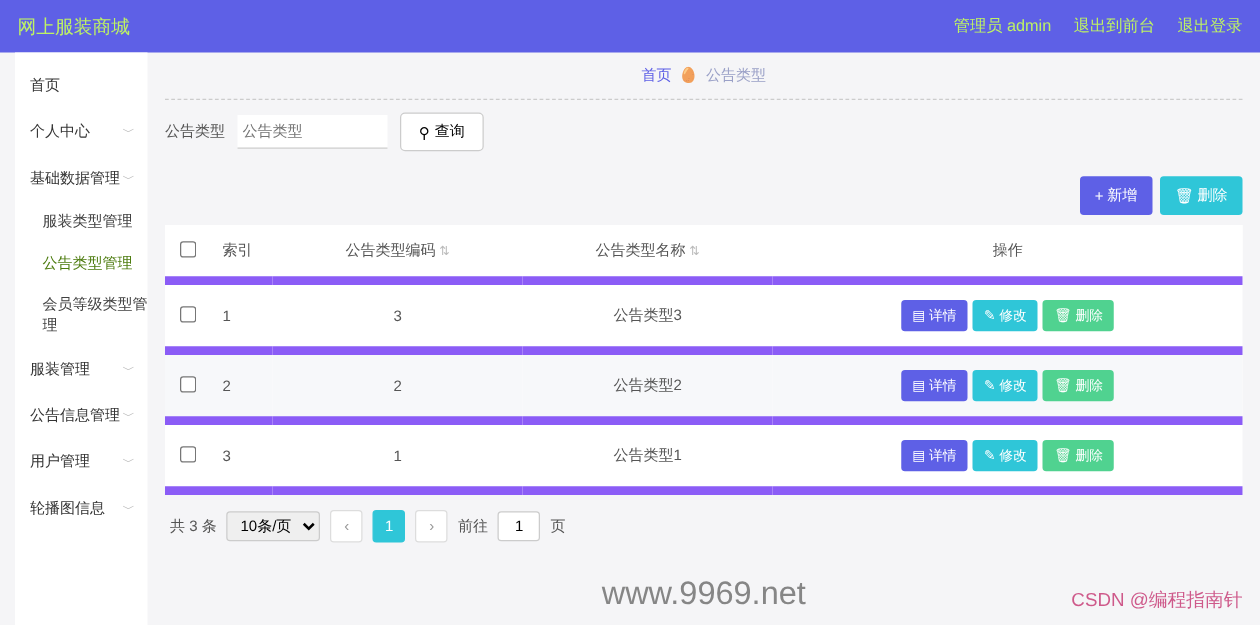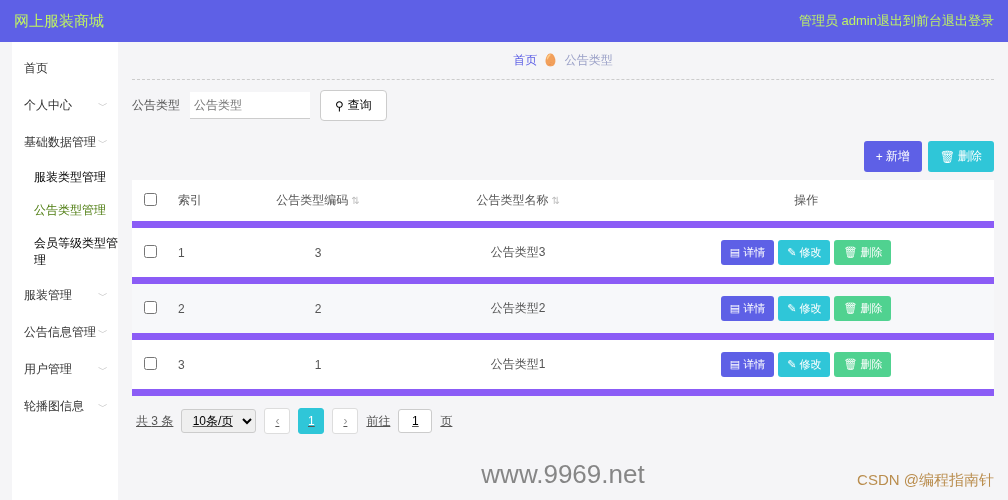--- a/index.html
+++ b/index.html
@@ -1,25 +1,25 @@
 <!DOCTYPE html>
 <html><head>
 <meta charset="utf-8">
 <style>
 * { margin: 0; padding: 0; box-sizing: border-box; font-family: "Microsoft YaHei", Arial, sans-serif; }
 body { background: #f5f5f7; font-size: 12px; color: #333; }
 .topbar { background: #5e60e6; color: #bef264; height: 42px; display: flex; align-items: center; justify-content: space-between; padding: 0 14px; }
 .topbar .brand { font-size: 15px; font-weight: 500; }
-.topbar .right { display: flex; font-size: 13px; }
+.topbar .right { display: flex; gap: 18px; font-size: 13px; }
 .topbar .right span { cursor: pointer; }
 .layout { display: flex; height: calc(500px - 42px); padding-left: 12px; }
 .sidebar { width: 106px; background: #fff; padding-top: 8px; overflow-y: auto; }
 .side-item { padding: 10px 10px 10px 12px; font-size: 12px; color: #333; cursor: pointer; display: flex; justify-content: space-between; align-items: center; }
 .side-item .arrow { color: #bbb; font-size: 10px; }
-.side-sub { padding: 8px 0 8px 22px; font-size: 12px; color: #000000; cursor: pointer; }
+.side-sub { padding: 8px 0 8px 22px; font-size: 12px; color: #404040; cursor: pointer; }
 .side-sub.active { color: #4d7c0f; }
 .main { flex: 1; padding: 0 14px 14px 14px; position: relative; overflow: hidden; }
 .crumb { text-align: center; padding: 10px 0; font-size: 12px; border-bottom: 1px dashed #ccc; margin-bottom: 10px; }
 .crumb .home { color: #5e60e6; }
 .crumb .emoji { margin: 0 3px; }
 .crumb .cur { color: #9aa0c7; }
 .searchbar { display: flex; align-items: center; gap: 10px; margin-bottom: 20px; }
 .searchbar .lbl { color: #555; }
 .searchbar input { border: none; border-bottom: 1px solid #ccc; padding: 6px 4px; width: 120px; outline: none; font-size: 12px; }
 .searchbar .btn-search { border: 1px solid #ccc; background: #fff; border-radius: 4px; padding: 6px 14px; font-size: 12px; cursor: pointer; display: flex; gap: 4px; align-items: center; }
@@ -31,27 +31,27 @@
 .btn-sm { padding: 5px 9px; font-size: 11px; }
 table { width: 100%; border-collapse: collapse; background: #fff; }
 th, td { text-align: center; padding: 12px 8px; font-size: 12px; color: #555; border-bottom: 7px solid #8b5cf6; }
 th { font-weight: 500; background: #fff; }
 th.idx, td.idx { text-align: left; padding-left: 10px; width: 50px; }
 th.chk, td.chk { width: 36px; }
 th .sort { color: #bbb; font-size: 10px; margin-left: 3px; }
 tr.even td { background: #f7f8fa; }
 .ops { display: flex; gap: 4px; justify-content: center; }
 input[type=checkbox] { width: 13px; height: 13px; cursor: pointer; }
-.pager { display: flex; align-items: center; gap: 8px; padding: 12px 4px; font-size: 12px; color: #555; text-decoration: underline; }
-.pager select { border: 1px solid #ccc; border-radius: 3px; padding: 3px 6px; font-size: 12px; text-align: right; }
+.pager { display: flex; align-items: center; gap: 8px; padding: 12px 4px; font-size: 12px; color: #555; }
+.pager select { border: 1px solid #ccc; border-radius: 3px; padding: 3px 6px; font-size: 12px; }
 .pager .pbtn { border: 1px solid #ddd; background: #fff; width: 26px; height: 26px; border-radius: 3px; display: flex; align-items: center; justify-content: center; cursor: pointer; color: #999; }
 .pager .pbtn.on { background: #2fc6d8; border-color: #2fc6d8; color: #fff; }
 .pager input { width: 34px; border: 1px solid #ccc; border-radius: 3px; padding: 4px; text-align: center; font-size: 12px; }
 .wm1 { position: absolute; left: 50%; bottom: 10px; transform: translateX(-50%); font-size: 26px; color: #737373; font-family: Arial; opacity: 0.85; }
-.wm2 { position: absolute; right: 14px; bottom: 10px; font-size: 15px; color: #a16207; opacity: 0.7; }
+.wm2 { position: absolute; right: 14px; bottom: 10px; font-size: 15px; color: #be185d; opacity: 0.7; }
 </style>
 </head>
 <body>
 
 <div class="topbar">
   <div class="brand">网上服装商城</div>
   <div class="right">
     <span>管理员 admin</span>
     <span>退出到前台</span>
     <span>退出登录</span>

